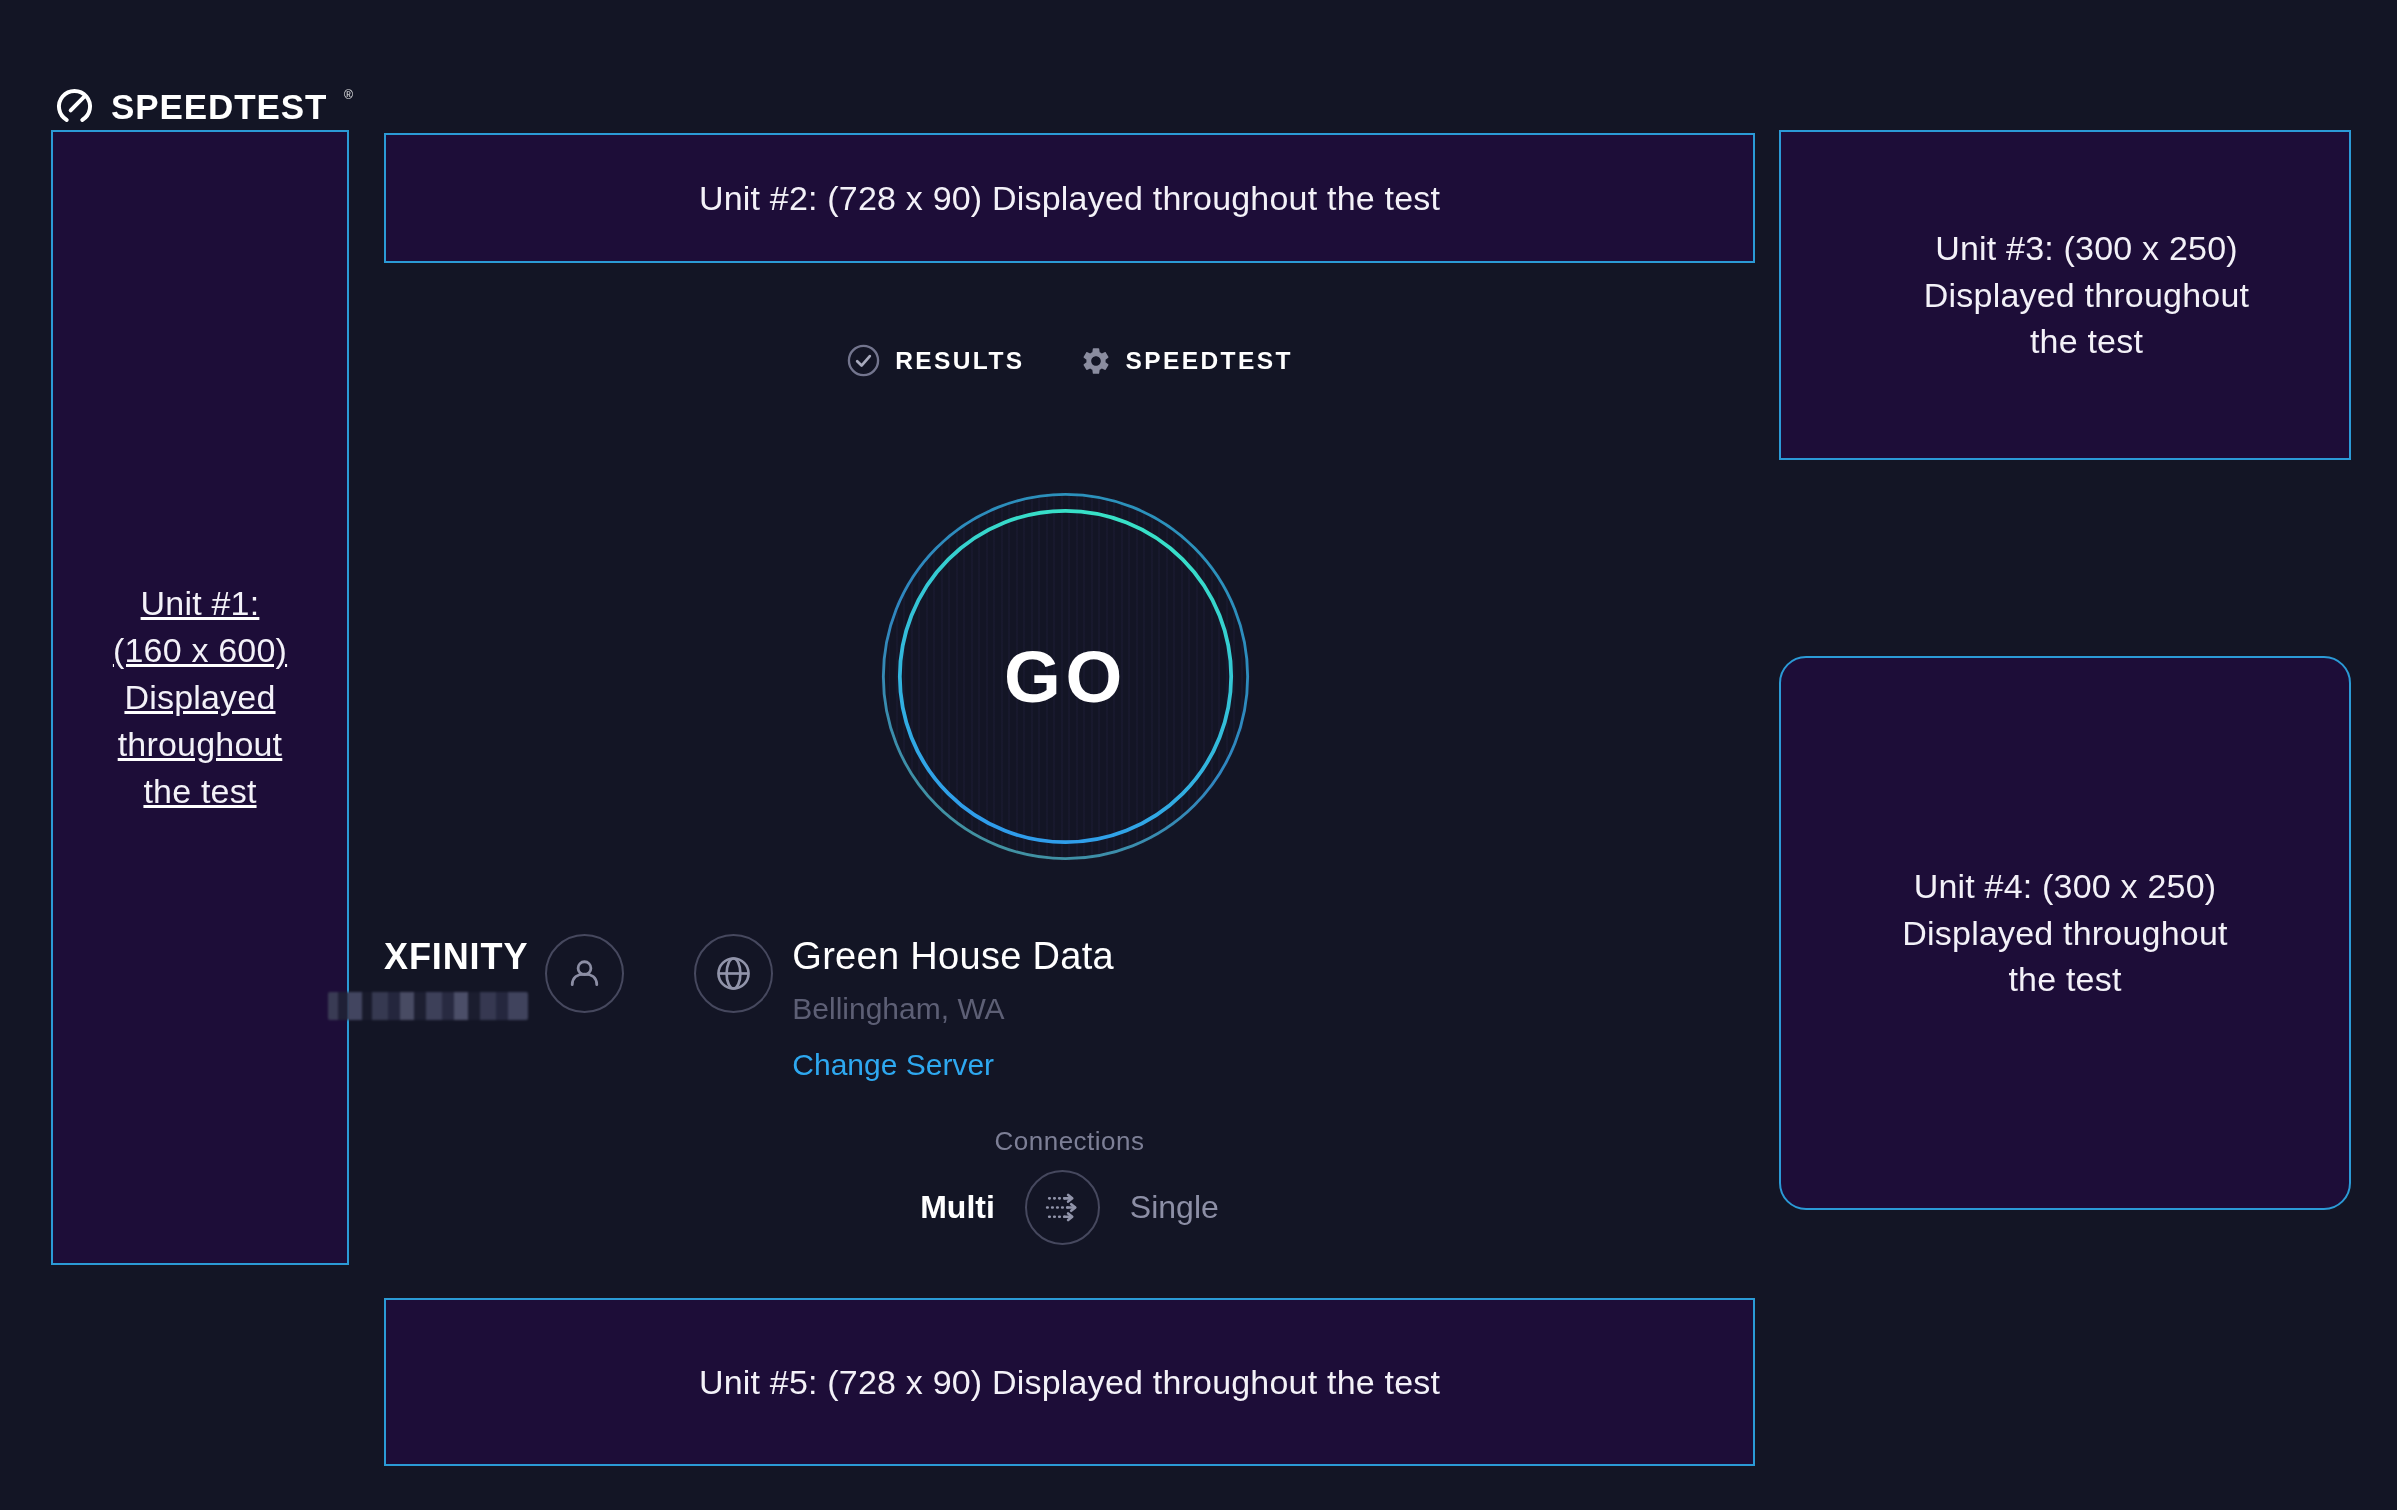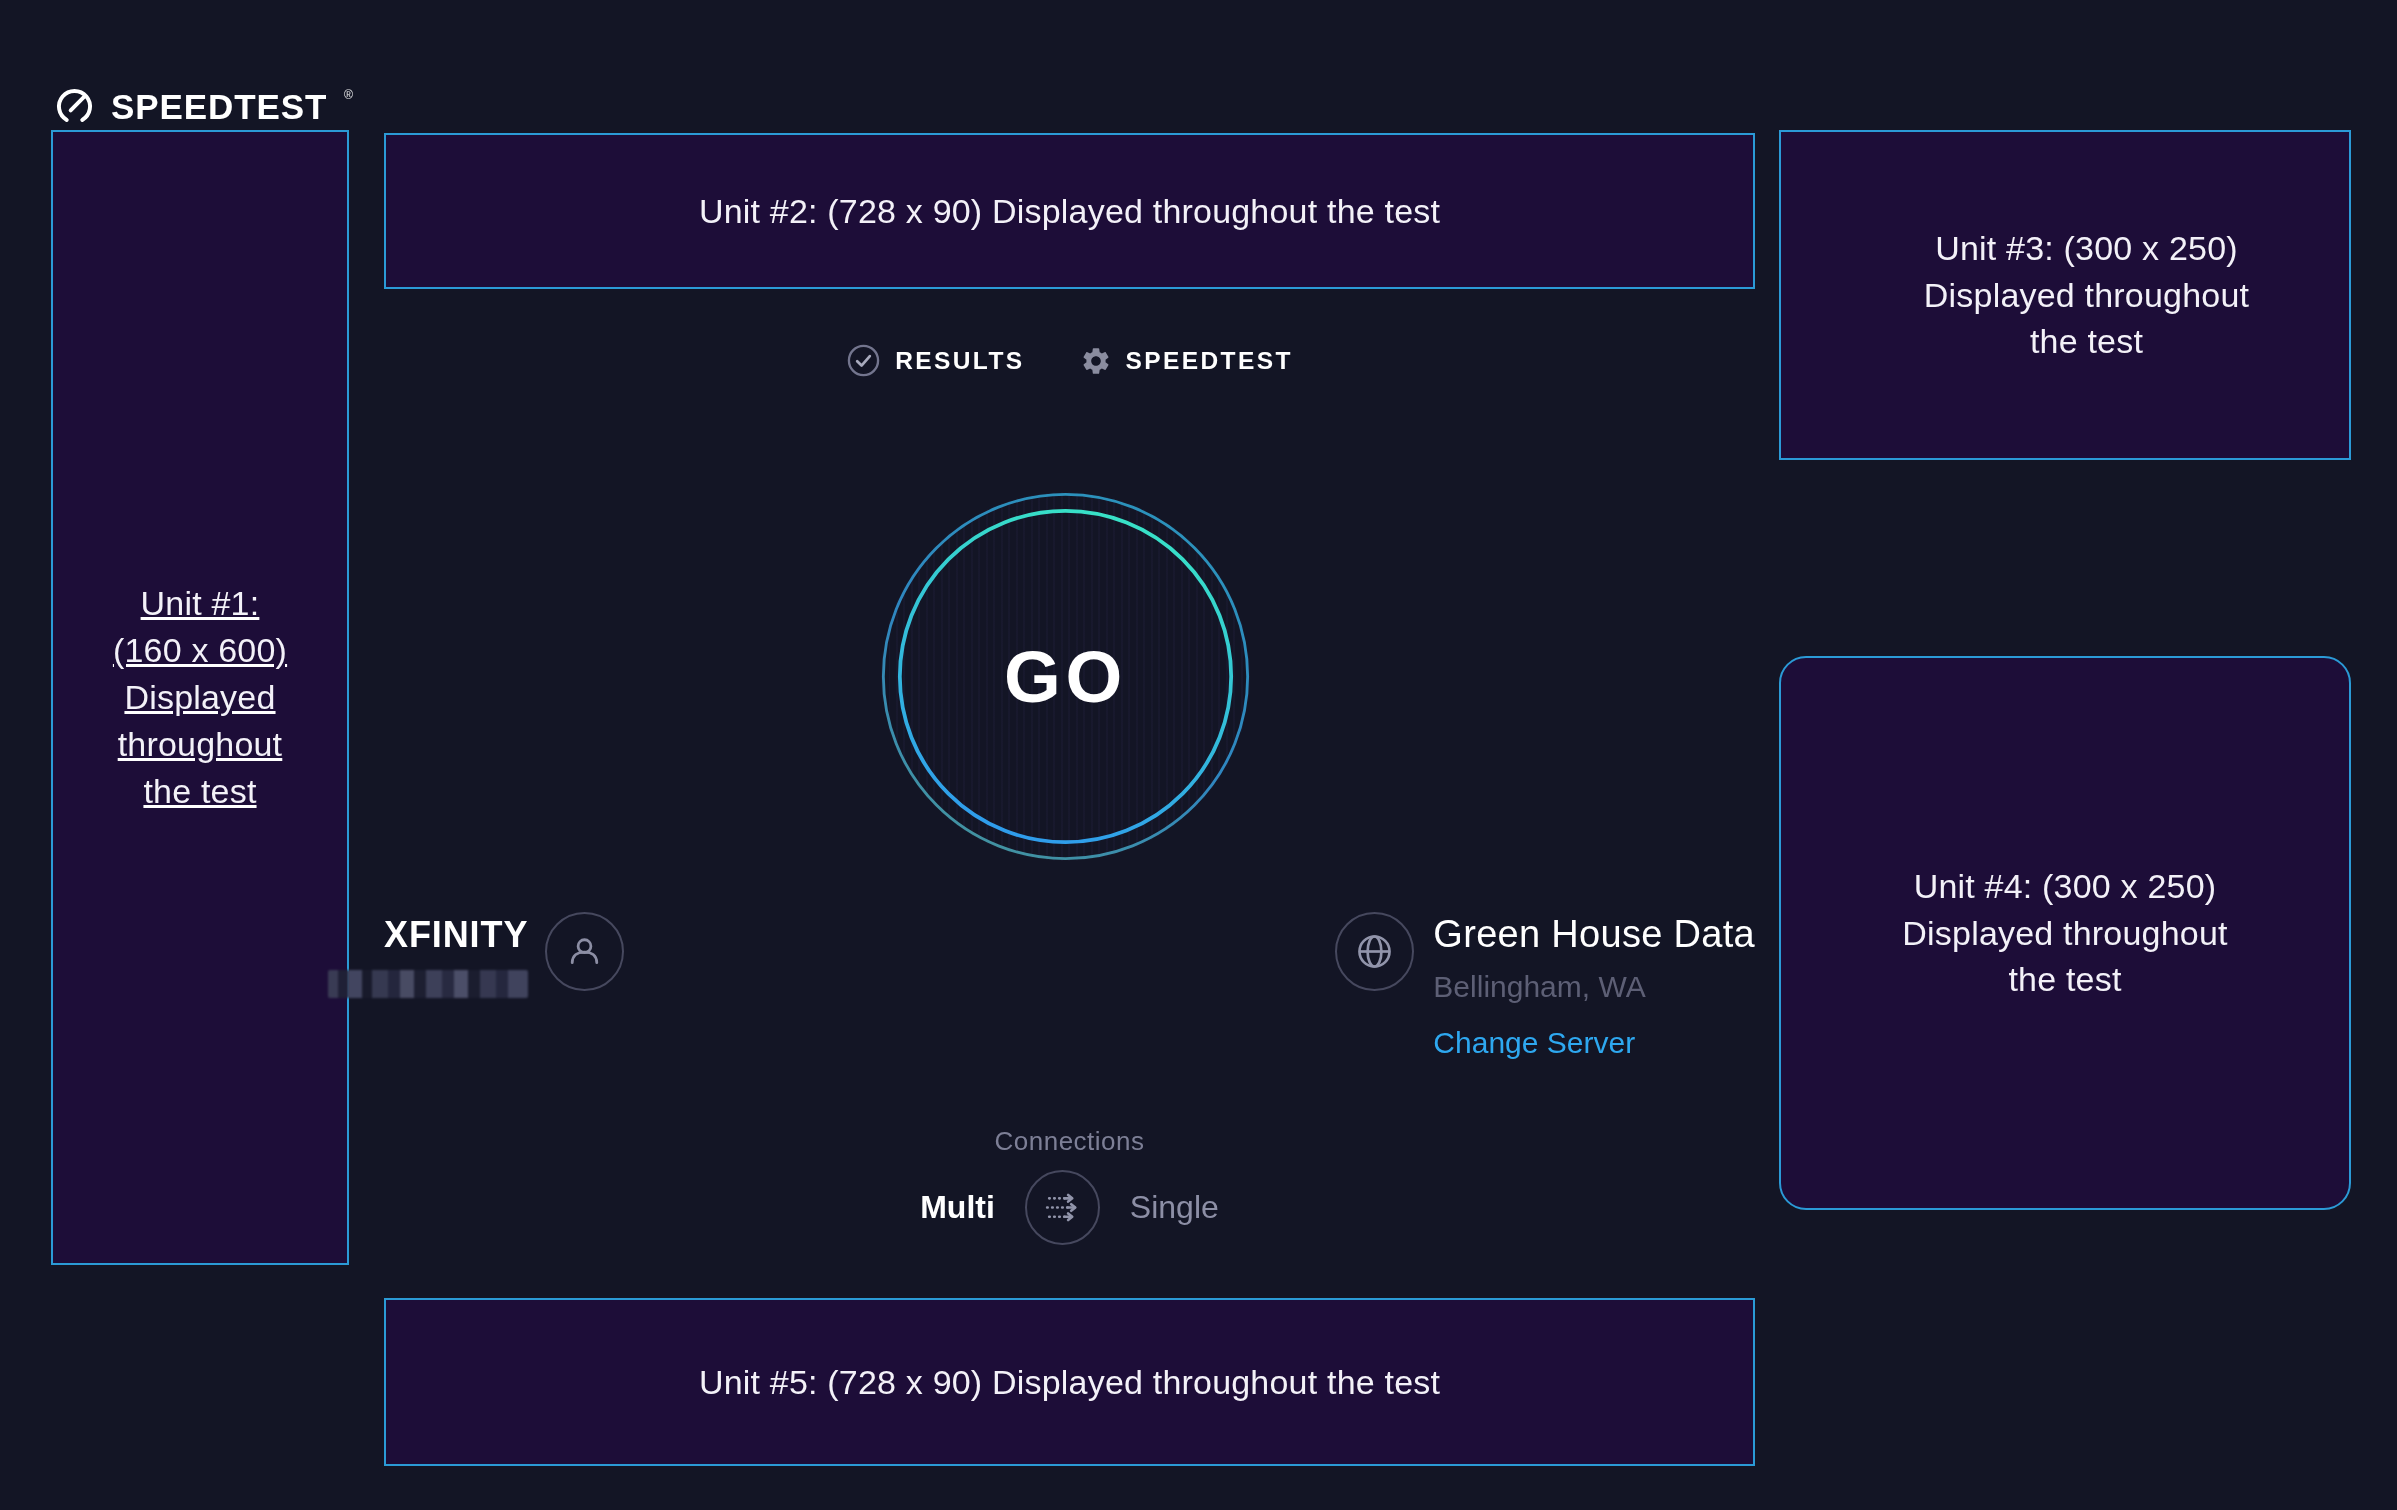--- a/index.html
+++ b/index.html
@@ -42,21 +42,21 @@
     background:var(--ad-bg);
     border:2.8px solid var(--ad-border);
     display:flex;align-items:center;justify-content:center;
     text-align:center;
   }
   .ad-label{
     color:#f3f1f8;font-size:34px;line-height:1.38;
     white-space:pre-line;letter-spacing:0.2px;
   }
   .ad-unit-1{left:51px;top:130px;width:298px;height:1135px;padding:0 21px;text-decoration:underline;}
-  .ad-unit-2{left:384px;top:133px;width:1371px;height:156px;}
+  .ad-unit-2{left:384px;top:133px;width:1371px;height:130px;}
   .ad-unit-3{left:1779px;top:130px;width:572px;height:330px;padding-left:43px;}
   .ad-unit-4{left:1779px;top:656px;width:572px;height:554px;border-radius:27px;}
   .ad-unit-5{left:384px;top:1298px;width:1371px;height:168px;}
 
   
   .tabs{
     position:absolute;left:384px;top:339px;width:1371px;height:43px;
     display:flex;align-items:center;justify-content:center;gap:55px;
   }
   .tab{display:flex;align-items:center;gap:14px;cursor:pointer;}
@@ -70,22 +70,22 @@
   }
   .go-wrap svg{position:absolute;left:0;top:0;}
   .go-label{
     position:absolute;left:0;top:0;width:100%;height:100%;
     display:flex;align-items:center;justify-content:center;
     font-size:73px;font-weight:700;letter-spacing:4.7px;color:var(--white);
   }
 
   
   .meta-row{
-    position:absolute;left:384px;top:912px;width:1371px;
-    display:flex;justify-content:space-between;align-items:flex-start;gap:70px;
+    position:absolute;left:384px;top:934px;width:1371px;
+    display:flex;justify-content:flex-start;align-items:flex-start;gap:70px;
   }
   .icon-circle{
     width:79px;height:79px;border:2.8px solid var(--icon-ring);border-radius:50%;
     display:flex;align-items:center;justify-content:center;flex:none;
   }
   .isp-block{position:relative;display:flex;align-items:flex-start;gap:17px;}
   .isp-name{font-size:36px;font-weight:700;letter-spacing:0.9px;line-height:41px;margin-top:1.9px;}
   .redacted{
     position:absolute;top:58px;right:96px;width:200px;height:28px;border-radius:1.9px;
     background:linear-gradient(90deg,

